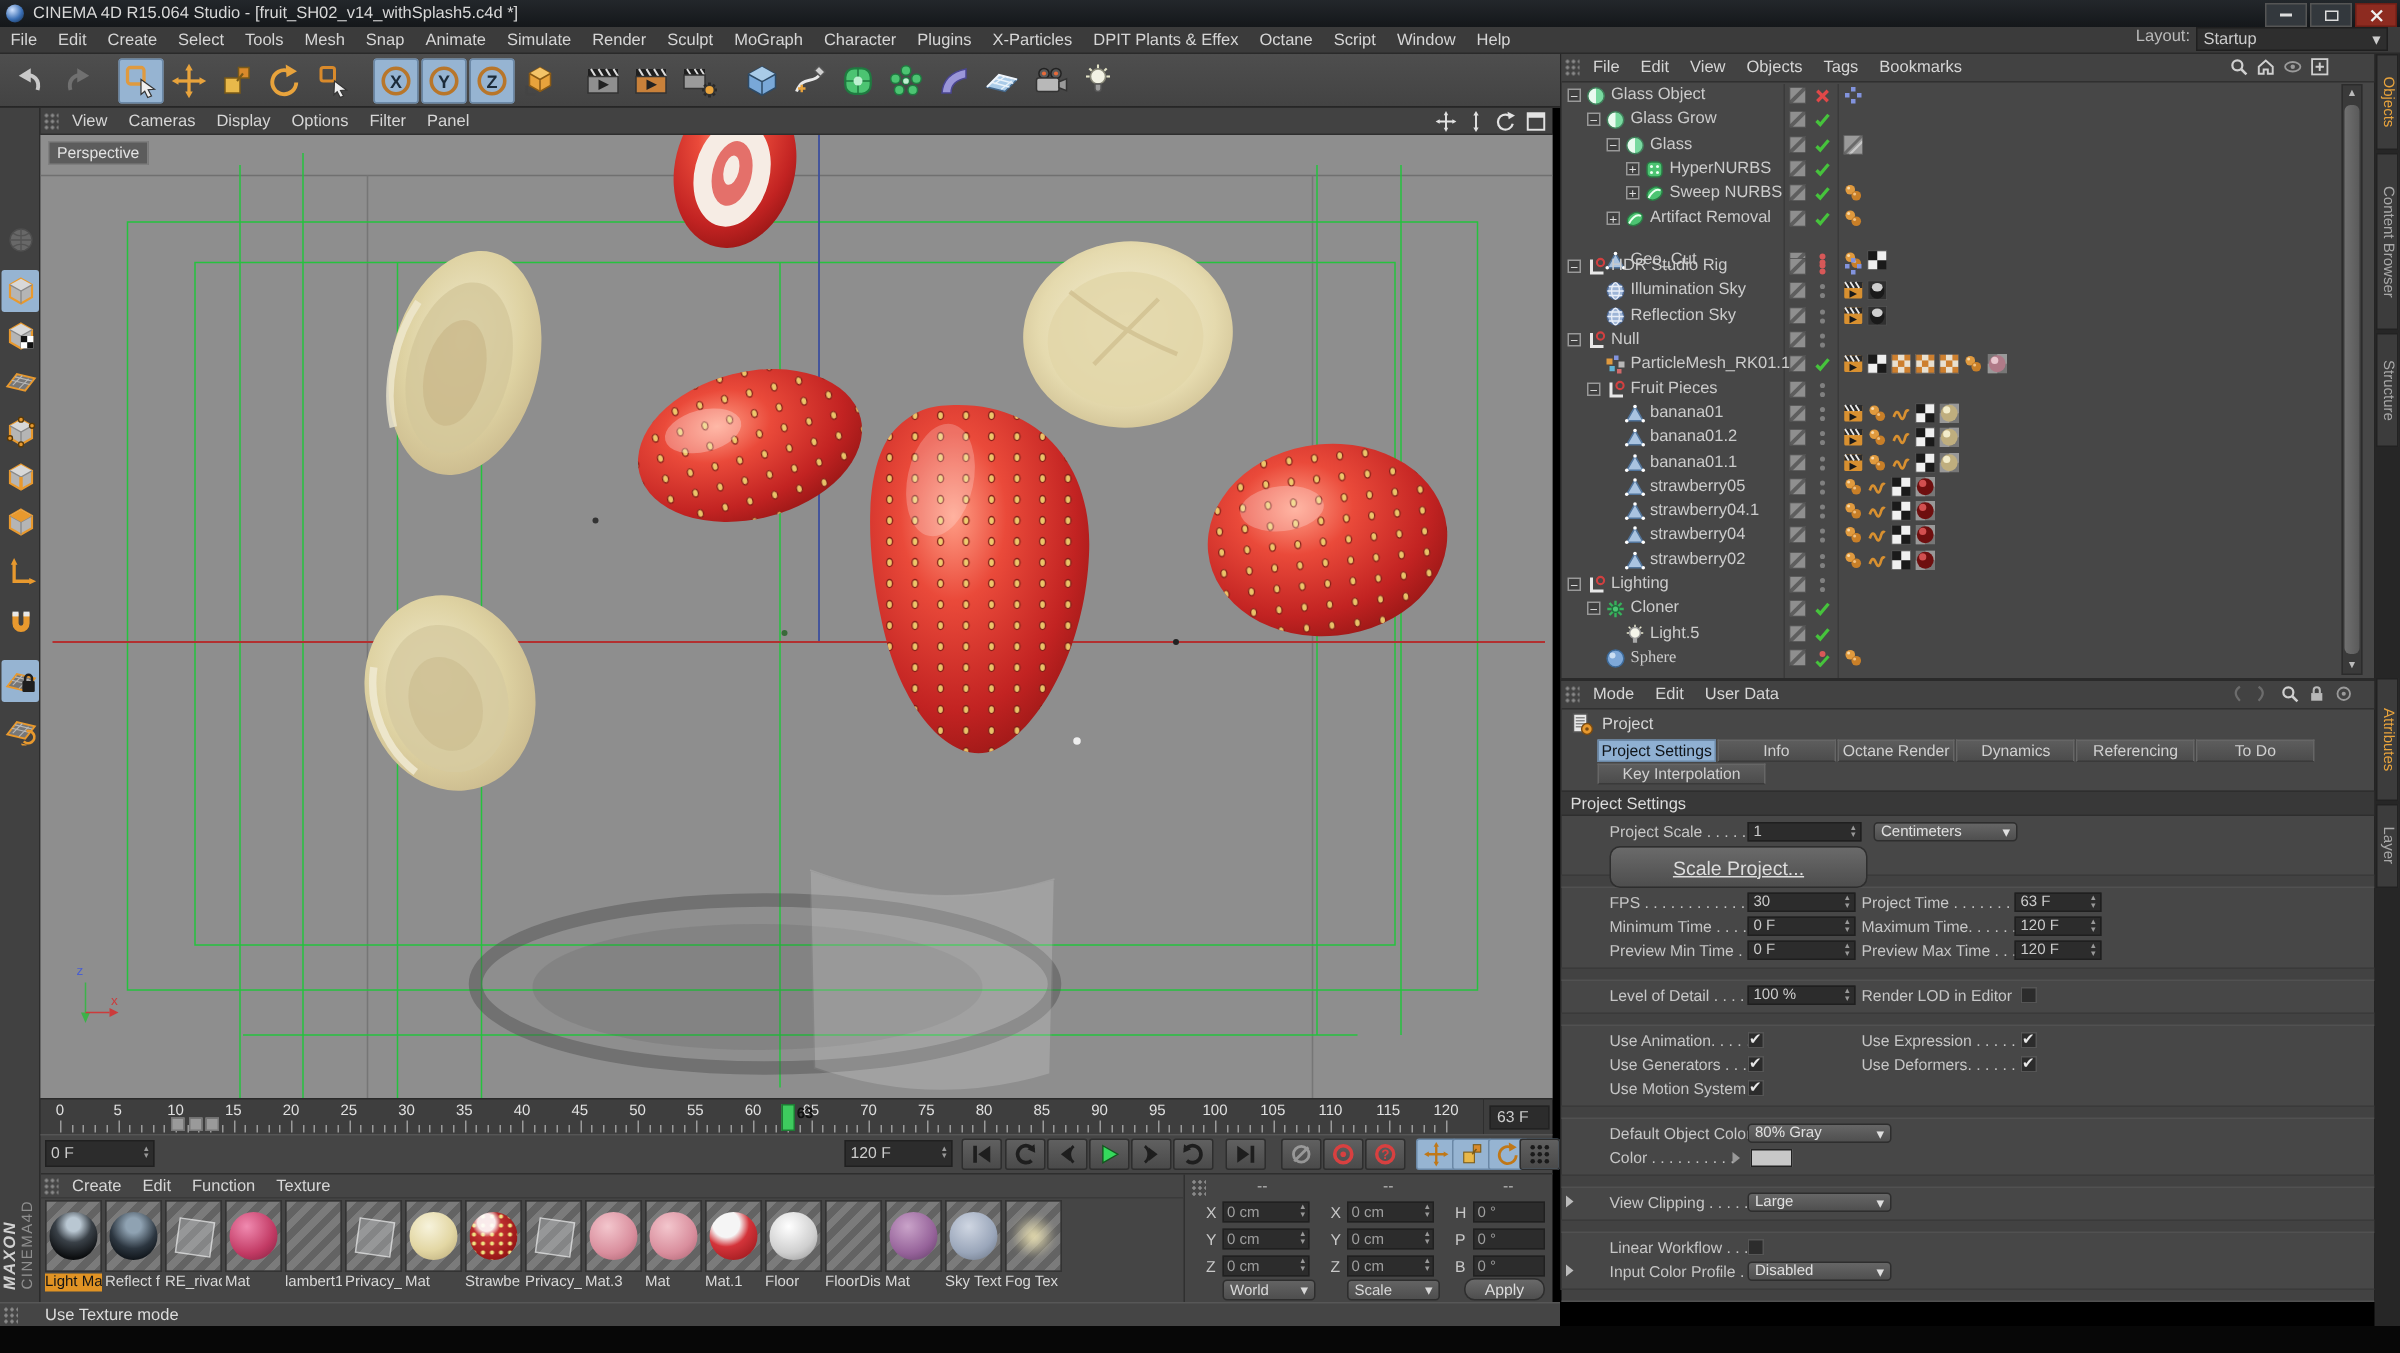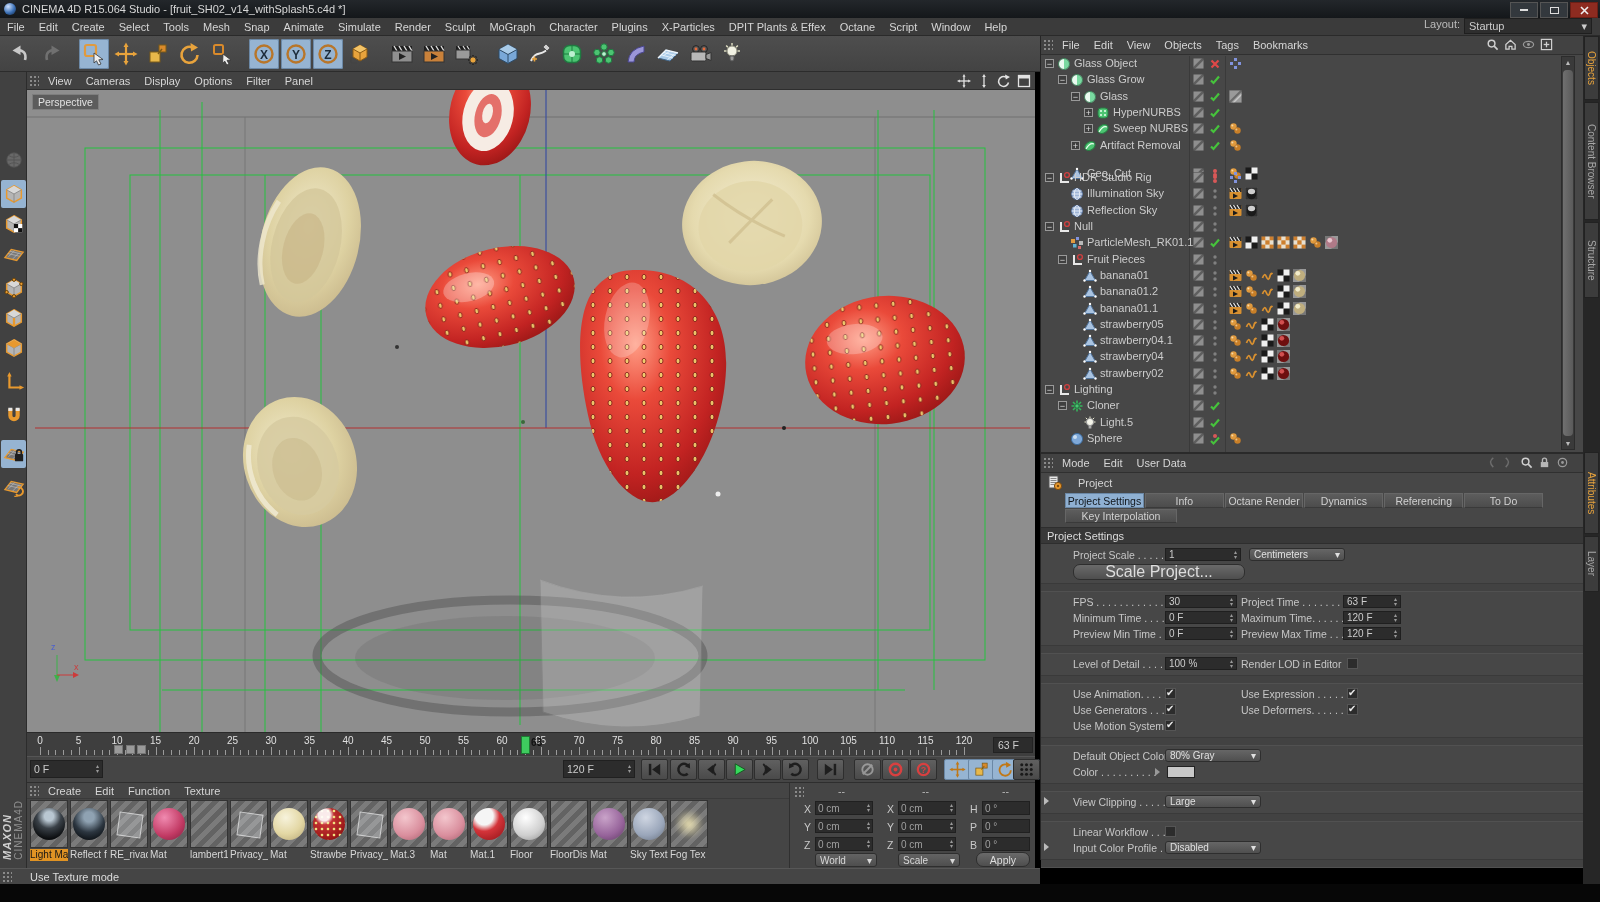--- a/index.html
+++ b/index.html
@@ -131,41 +131,41 @@
   .statechip{position:absolute;left:168px;top:2px;width:12px;height:12px;}
   .tagbox{position:absolute;left:188px;top:1px;display:flex;gap:3px;}
   .tagbox span{width:13px;height:13px;display:block;}
   .colline{position:absolute;top:20px;bottom:0;width:1px;background:#3a3a3a;}
   #om-scroll{position:absolute;left:520px;top:20px;width:14px;bottom:2px;background:#3a3a3a;border:1px solid #2c2c2c;box-sizing:border-box;}
   #om-thumb{position:absolute;left:1px;right:1px;top:13px;bottom:13px;background:linear-gradient(90deg,#707070,#5a5a5a);border-radius:4px;}
   .scroll-arrow{position:absolute;left:0;width:12px;height:11px;color:#bbb;font-size:7px;text-align:center;line-height:11px;}
 
   #am-panel{left:1040px;top:452px;width:543px;height:408px;background:#474747;border-left:1px solid #262626;
             border-top:2px solid #2a2a2a;box-sizing:border-box;}
-  #am-objrow{display:flex;align-items:center;height:20px;padding-left:6px;gap:15px;color:#d5d5d5;}
+  #am-objrow{display:flex;align-items:center;height:20px;padding-left:6px;gap:5px;color:#d5d5d5;}
   .am-tabs{display:flex;margin-left:24px;margin-right:40px;gap:1px;height:15px;}
   .am-tab{flex:1;background:linear-gradient(#5d5d5d,#4c4c4c);border:1px solid #666;border-bottom-color:#3a3a3a;
           color:#d0d0d0;font-size:10.5px;display:flex;align-items:center;justify-content:center;
           white-space:nowrap;overflow:hidden;box-sizing:border-box;}
   .am-tab.act{background:#8fb0d2;color:#10151a;border-color:#6b88a6;}
   .am-tab.single{flex:none;width:112px;margin-top:1px;}
   #am-section{height:15px;background:#383838;border-top:1px solid #2e2e2e;border-bottom:1px solid #2e2e2e;
               margin-top:4px;display:flex;align-items:center;padding-left:6px;color:#dcdcdc;}
   #am-rows{position:relative;margin-top:3px;}
   .am-row{position:relative;height:16px;}
   .am-row.tall{height:17px;}
   .am-lab{position:absolute;color:#c6c6c6;font-size:10.5px;white-space:nowrap;top:2px;}
   .am-fld{position:absolute;top:1px;height:13px;background:#2c2c2c;border:1px solid #1f1f1f;box-sizing:border-box;
           color:#ccc;font-size:10px;display:flex;align-items:center;justify-content:space-between;padding:0 3px;}
   .am-drop{position:absolute;top:1px;height:13px;background:linear-gradient(#666,#4f4f4f);border:1px solid #2e2e2e;border-radius:3px;
            color:#e0e0e0;font-size:10px;display:flex;align-items:center;justify-content:space-between;padding:0 4px;box-sizing:border-box;}
   .am-chk{position:absolute;top:2px;width:11px;height:11px;background:#2c2c2c;border:1px solid #555;box-sizing:border-box;}
   .am-chk.on::after{content:"\2714";color:#e8e8e8;font-size:10px;position:absolute;left:0px;top:-2px;}
-  .am-btn{position:absolute;top:1px;height:16px;background:linear-gradient(#6a6a6a,#4e4e4e);border:1px solid #2e2e2e;border-radius:7px;
-          color:#ddd;font-size:16px;display:flex;align-items:center;justify-content:center;box-sizing:border-box;}
+  .am-btn{position:absolute;top:1px;height:28px;background:linear-gradient(#6a6a6a,#4e4e4e);border:1px solid #2e2e2e;border-radius:7px;
+          color:#ddd;font-size:13px;display:flex;align-items:center;justify-content:center;box-sizing:border-box;text-decoration:underline;}
   .am-div{height:7px;border-top:1px solid #3a3a3a;border-bottom:1px solid #515151;margin:3px 0 2px 0;
           background:#424242;}
   .am-arrow{position:absolute;left:3px;top:3px;width:0;height:0;border-left:5px solid #bbb;
             border-top:4px solid transparent;border-bottom:4px solid transparent;}
   .am-swatch{position:absolute;top:2px;width:26px;height:10px;background:#c8c8c8;border:1px solid #222;}
 
   
   #rail{left:1583px;top:36px;width:17px;height:848px;background:#262626;}
   .rail-tab{position:absolute;left:1px;width:15px;background:#3c3c3c;border:1px solid #222;box-sizing:border-box;
             display:flex;align-items:center;justify-content:center;}
@@ -2213,21 +2213,21 @@
             <rect width="11" height="11" fill="none" stroke="#4a4a4a"></rect>
           </svg>
         </span>
         <span class="statechip">
           <svg viewBox="0 0 12 12">
             <path d="M2 6.5 L4.5 9 L10 2.5" fill="none" stroke="#46c33c" stroke-width="2.2"></path>
           </svg>
         </span>
         <span class="tagbox"></span>
       </div>
-      <div class="tree-row" style="top: 374.9px;">
+      <div class="tree-row" style="top: 374.9px; font-family: Liberation Serif, serif;">
         <span class="obj-icon" style="left:29px">
           <svg viewBox="0 0 14 14">
             <circle cx="7" cy="7" r="5.6" fill="#7ea8d8"></circle>
             <circle cx="5" cy="5" r="2" fill="#cadef2"></circle>
             <circle cx="7" cy="7" r="5.6" fill="none" stroke="#3d6a99"></circle>
           </svg>
         </span>
         <span class="obj-label" style="left:46px">Sphere</span>
         <span class="layerchip">
           <svg viewBox="0 0 11 11">

